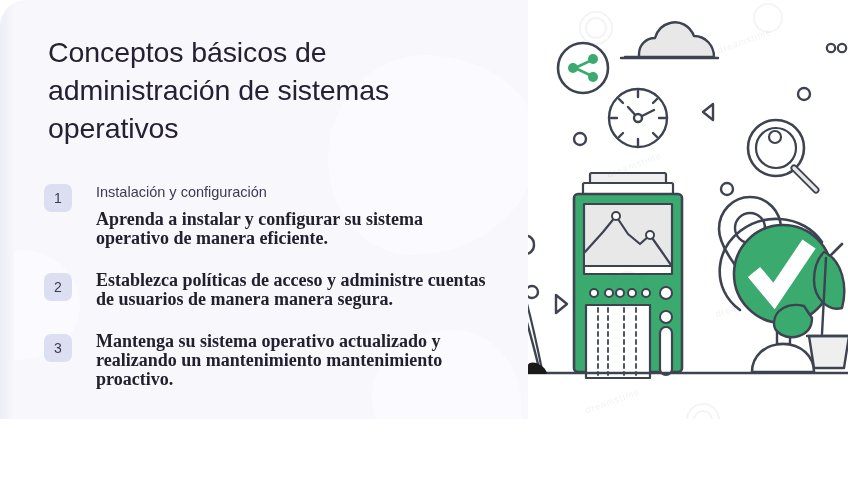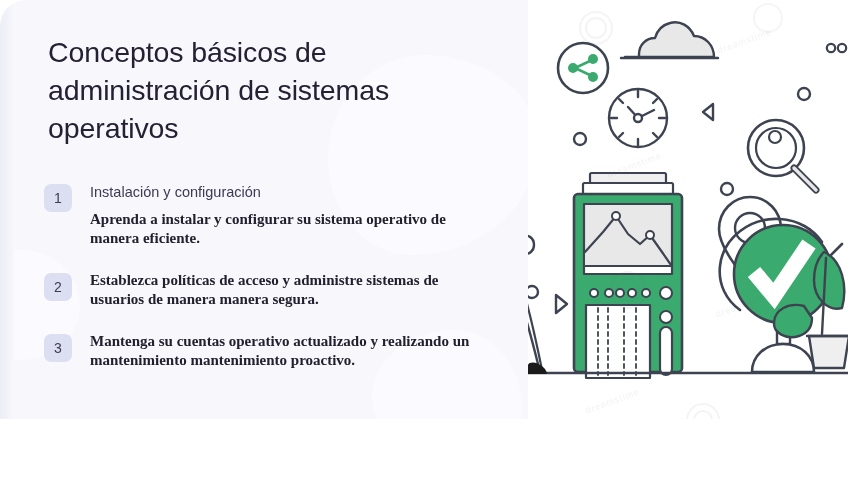--- a/index.html
+++ b/index.html
@@ -88,33 +88,33 @@
     height: 28px;
     border-radius: 7px;
     background: #dcdff2;
     color: #3d3a52;
     font-size: 14px;
     line-height: 28px;
     text-align: center;
     margin-top: 2px;
   }
 
-  .feature-text { margin-left: 18px; padding-top: 0; }
+  .feature-text { margin-left: 24px; padding-top: 0; }
 
   .feature-heading {
     font-size: 14.5px;
     color: #3d3a52;
     line-height: 20px;
     margin-bottom: 8px;
     font-weight: 400;
   }
 
   .feature-desc {
     font-family: "Liberation Serif", serif;
-    font-size: 15px;
+    font-size: 18px;
     line-height: 19px;
     color: #23202e;
     max-width: 392px;
     font-weight: 700;
   }
 
   
   #illustration-panel {
     position: absolute;
     left: 528px; top: 0;
@@ -164,28 +164,28 @@
         <div class="badge">1</div>
         <div class="feature-text">
           <div class="feature-heading">Instalación y configuración</div>
           <div class="feature-desc">Aprenda a instalar y configurar su sistema operativo de manera eficiente.</div>
         </div>
       </div>
 
       <div class="feature-item">
         <div class="badge">2</div>
         <div class="feature-text">
-          <div class="feature-desc">Establezca políticas de acceso y administre sistemas de usuarios de manera manera segura.</div>
+          <div class="feature-desc">Establezca políticas de acceso y administre cuentas de usuarios de manera manera segura.</div>
         </div>
       </div>
 
       <div class="feature-item">
         <div class="badge">3</div>
         <div class="feature-text">
-          <div class="feature-desc">Mantenga su cuentas operativo actualizado y realizando un mantenimiento mantenimiento proactivo.</div>
+          <div class="feature-desc">Mantenga su sistema operativo actualizado y realizando un mantenimiento mantenimiento proactivo.</div>
         </div>
       </div>
 
     </div>
   </div>
 
   <div id="illustration-panel">
     <svg id="illo-svg" viewBox="0 0 320 477">
       <defs>
         <clipPath id="panelclip">

